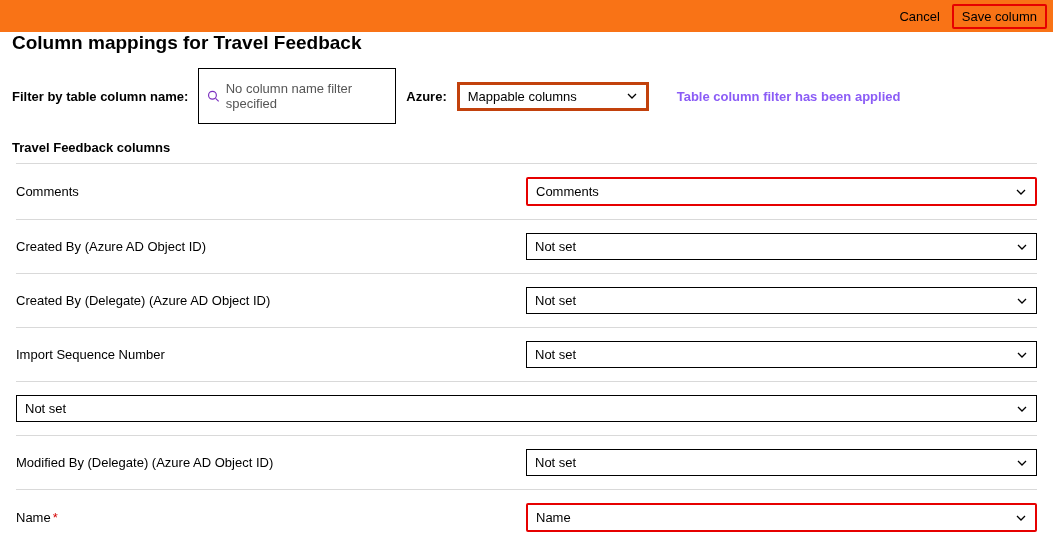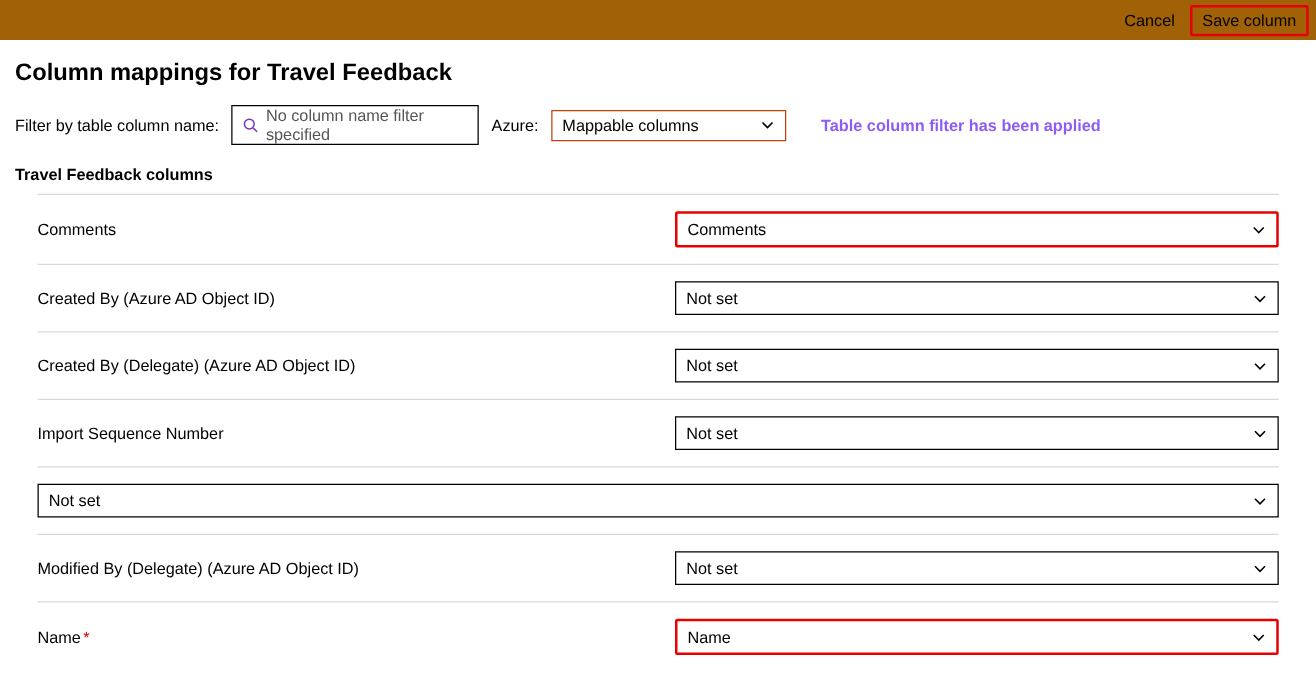--- a/index.html
+++ b/index.html
@@ -1,30 +1,30 @@
 <!DOCTYPE html>
 <html><head>
 <meta charset="utf-8">
 <style>
   html,body{margin:0;padding:0;font-family:"Segoe UI",Arial,sans-serif;font-size:13px;color:#000;background:#fff;width:1053px}
-  .toolbar{background:#a16207;height:32px;display:flex;justify-content:flex-end;align-items:center;padding:0 6px;gap:4px}
+  .toolbar{background:#f97316;height:32px;display:flex;justify-content:flex-end;align-items:center;padding:0 6px;gap:4px}
   .toolbar-btn{padding:3px 8px;cursor:pointer;font-size:13px}
   .hl{border:2px solid #e60000;border-radius:2px}
-  h1{font-size:19px;font-weight:600;margin:16px 12px 14px}
+  h1{font-size:19px;font-weight:600;margin:0 12px 14px}
   .filters{display:flex;align-items:center;gap:10px;padding:0 12px 10px;flex-wrap:wrap}
-  .lbl-bold{font-weight:400}
-  .filter-box{display:flex;align-items:center;gap:6px;border:1px solid #000;padding:0 8px;width:180px;color:#555}
+  .lbl-bold{font-weight:700}
+  .filter-box{display:flex;align-items:center;gap:6px;border:1px solid #000;padding:12px 8px;width:180px;color:#555}
   .search-icon{width:14px;height:14px}
-  .show-select{display:flex;align-items:center;justify-content:space-between;border:1px solid #c2410c;padding:4px 8px;width:170px;cursor:pointer}
+  .show-select{display:flex;align-items:center;justify-content:space-between;border:3px solid #c2410c;padding:4px 8px;width:170px;cursor:pointer}
   .chev{width:12px;height:12px}
   .applied-msg{color:#8b5cf6;font-weight:700;margin-left:18px}
   .headers{display:flex;padding:6px 0 8px;margin:0 12px;font-weight:700;font-size:13px}
   .col-a{flex:0 0 510px}
   .col-b{flex:1}
-  .row{display:flex;align-items:center;margin:0 30px;border-top:1px solid #d9d9d9;padding:13px 0}
+  .row{display:flex;align-items:center;margin:0 16px;border-top:1px solid #d9d9d9;padding:13px 0}
   .row .name{flex:0 0 510px;font-size:13px}
   .req{color:#d40000;margin-left:2px}
   .dd{flex:1;display:flex;align-items:center;justify-content:space-between;border:1px solid #000;padding:5px 8px;cursor:pointer}
   .dd.hl{border:2.5px solid #e60000}
 </style>
 </head>
 <body>
 
 <div class="toolbar">
   <div class="toolbar-btn">Cancel</div>

